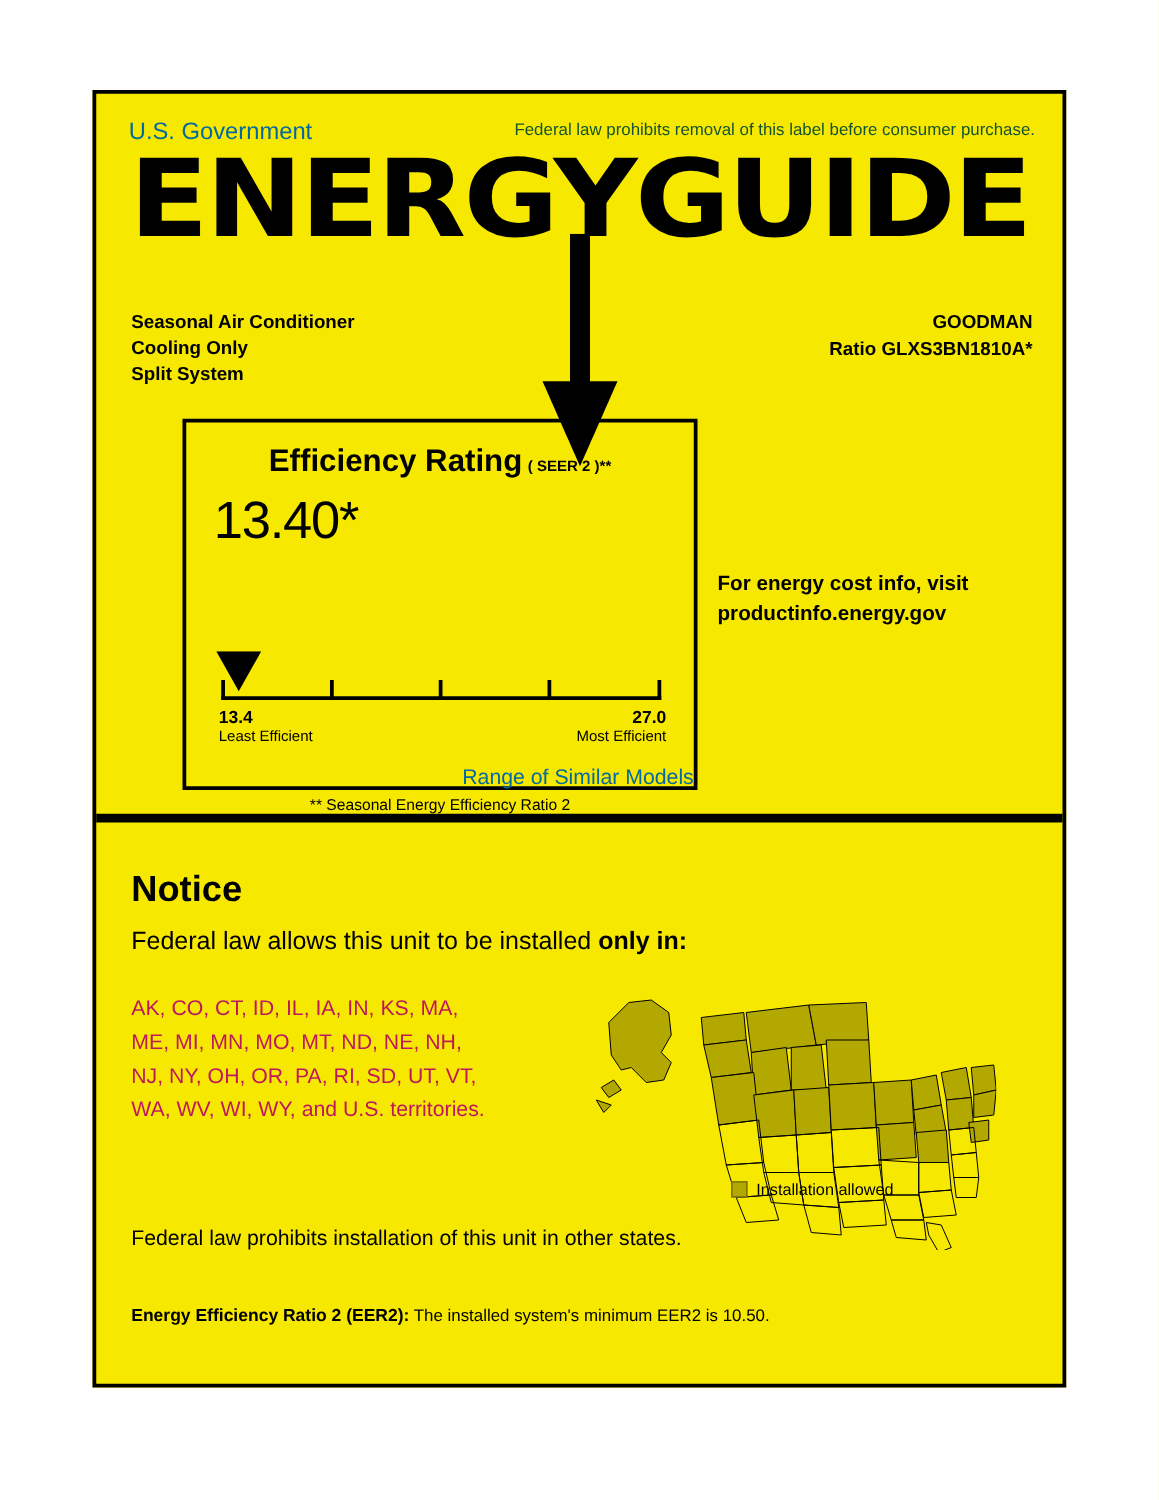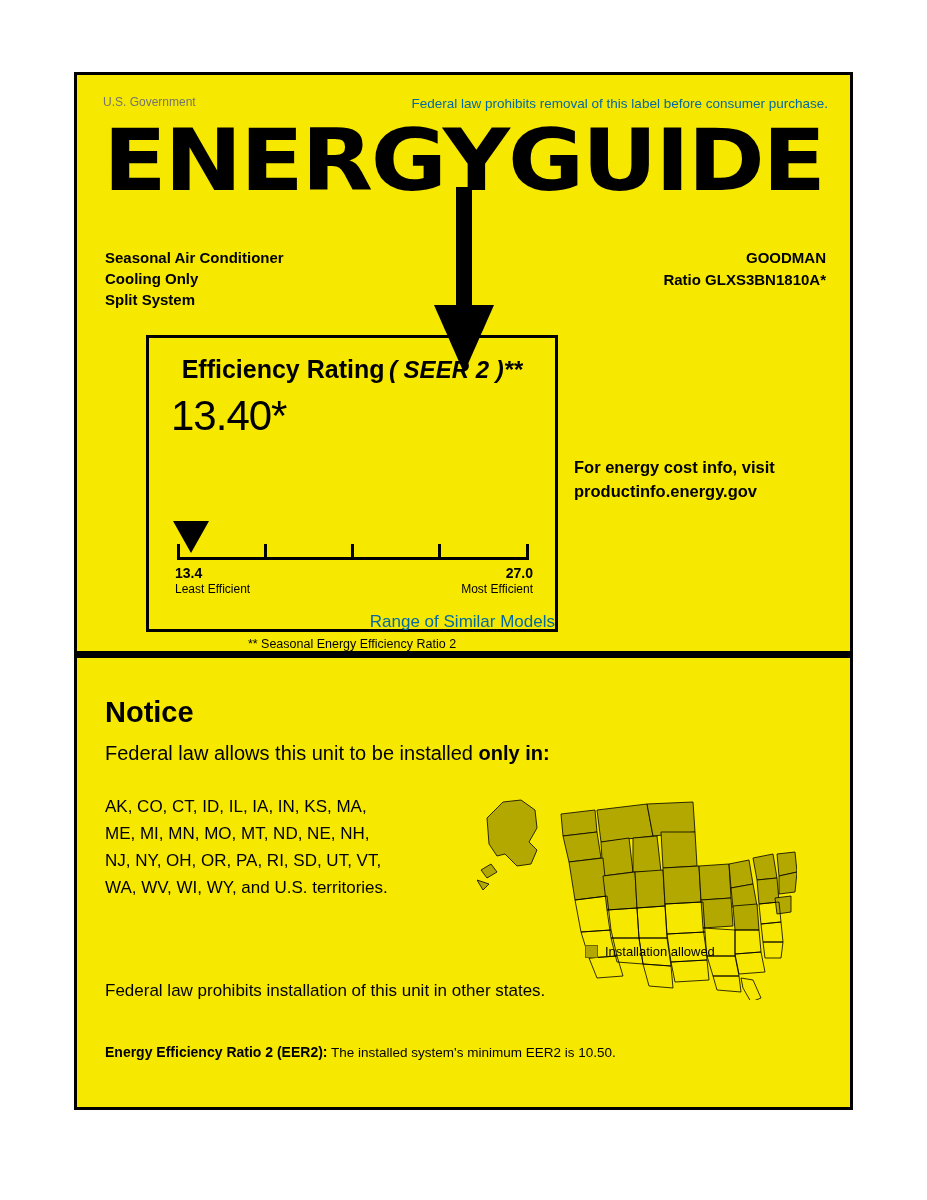--- a/index.html
+++ b/index.html
@@ -32,29 +32,29 @@
     position: relative;
     height: 583px;
     border-bottom: 7px solid #000;
     box-sizing: border-box;
   }
 
   .gov-line {
     position: absolute;
     left: 26px;
     top: 20px;
-    font-size: 12px;
-    color: #737373;
+    font-size: 19px;
+    color: #0369a1;
   }
   .fed-line {
     position: absolute;
     right: 22px;
     top: 21px;
     font-size: 13.5px;
-    color: #0369a1;
+    color: #14532d;
   }
 
   
   .wordmark-wrap {
     position: absolute;
     left: 0;
     top: 42px;
     width: 100%;
     text-align: center;
   }
@@ -115,23 +115,22 @@
   .eff-title {
     margin: 17px 0 0 0;
     text-align: center;
     color: #000;
   }
   .eff-title .t1 {
     font-size: 25px;
     font-weight: bold;
   }
   .eff-title .t2 {
-    font-size: 24px;
-    font-weight: bold;
-    font-style: italic;
+    font-size: 12px;
+    font-weight: bold;
   }
   .eff-value {
     margin: 2px 0 0 22px;
     font-size: 42px;
     font-weight: normal;
     letter-spacing: -1px;
     color: #000;
     line-height: 60px;
   }
 
@@ -259,21 +258,21 @@
   }
   .notice-sub b { font-weight: bold; text-align: center; }
 
   .states-list {
     position: absolute;
     left: 28px;
     top: 135px;
     width: 370px;
     font-size: 17px;
     line-height: 27px;
-    color: #000000;
+    color: #be185d;
   }
 
   .map-wrap {
     position: absolute;
     left: 400px;
     top: 122px;
     width: 320px;
     height: 220px;
   }
   .legend {

